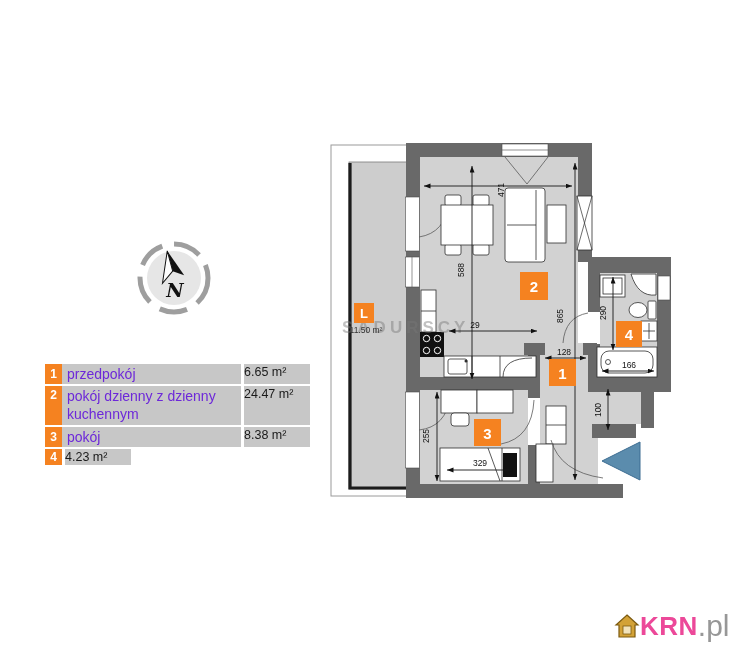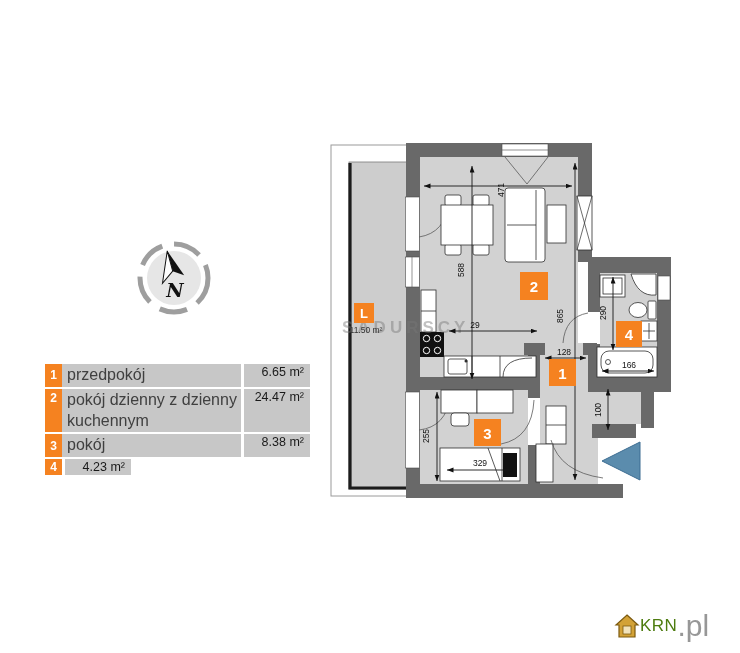--- a/index.html
+++ b/index.html
@@ -5,23 +5,23 @@
   html,body{margin:0;padding:0;background:#ffffff;}
   #page{position:relative;width:740px;height:653px;background:#fff;overflow:hidden;
         font-family:"Liberation Sans","DejaVu Sans",sans-serif;}
 
   
   .legend{position:absolute;left:45px;top:364px;width:265px;}
   .lrow{display:flex;align-items:stretch;margin-bottom:2px;}
   .lbadge{width:17px;flex:none;background:#f58220;color:#fff;font-weight:bold;
           font-size:12px;display:flex;justify-content:center;align-items:center;}
   .lrow.tall .lbadge{align-items:flex-start;padding-top:2px;}
-  .lname{flex:1;background:#c7c7c7;padding:1px 4px 1px 5px;font-size:16px;
-         color:#404040;line-height:1.3;}
-  .lval{width:60px;flex:none;background:#c7c7c7;margin-left:3px;text-align:right;
+  .lname{flex:1;background:#c7c7c7;padding:1px 4px 1px 5px;font-size:14px;
+         color:#6d28d9;line-height:1.3;}
+  .lval{width:60px;flex:none;background:#c7c7c7;margin-left:3px;
         padding:1px 6px 1px 0;font-size:12.5px;color:#1a1a1a;}
   .lfoot{display:flex;justify-content:space-between;align-items:baseline;
          margin-top:5px;padding-left:2px;}
   .lfoot .flabel{font-size:11.5px;color:#222;}
   .lfoot .fval{font-size:14.5px;color:#000;padding-right:5px;font-weight:500;}
 
   
   .compass{position:absolute;left:134px;top:238px;width:80px;height:80px;}
 
   
@@ -33,21 +33,21 @@
   .win{fill:#ffffff;stroke:#4a4a4a;stroke-width:0.6;}
   .arc{fill:none;stroke:#5a5a5a;stroke-width:0.8;}
   .dim{stroke:#161616;stroke-width:0.9;marker-start:url(#ah);marker-end:url(#ah);}
   .dimtxt{font-size:8.5px;fill:#111;}
   .badge{fill:#f58220;}
   .badgetxt{fill:#fff;font-weight:bold;font-size:15px;text-anchor:middle;}
   .wmark{font-size:17px;font-weight:bold;letter-spacing:4px;fill:rgba(120,120,120,0.45);}
 
   
   .krn{position:absolute;left:614px;top:609px;display:flex;align-items:center;}
-  .krn .t1{font-size:17px;font-weight:normal;color:#4d7c0f;letter-spacing:0.5px;}
+  .krn .t1{font-size:26px;font-weight:bold;color:#ec4899;letter-spacing:0.5px;}
   .krn .t2{font-size:30px;color:#979797;}
 </style>
 </head>
 <body>
 
 <div id="page">
 
   <div class="legend">
     <div class="lrow">
       <div class="lbadge">1</div>

